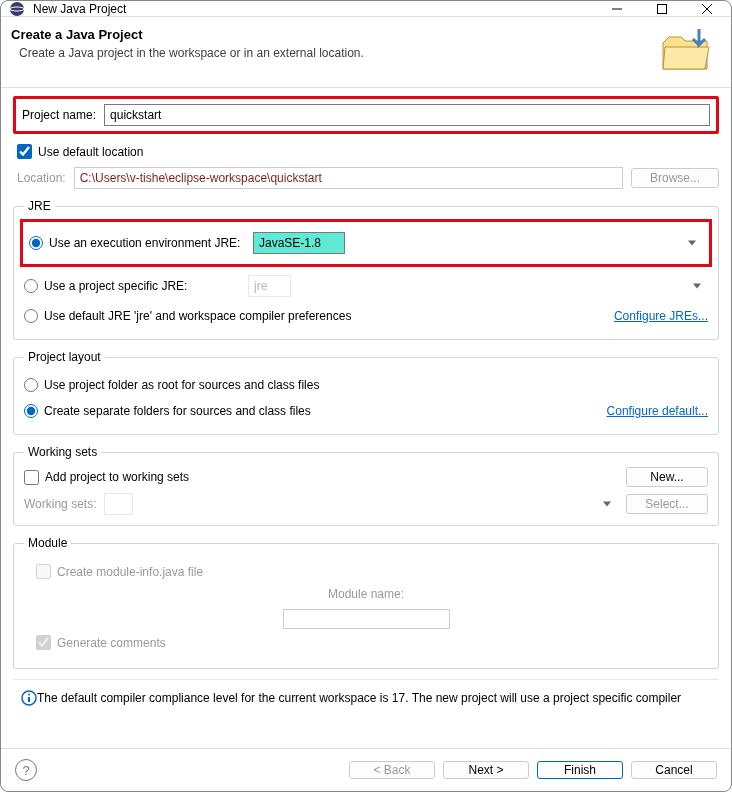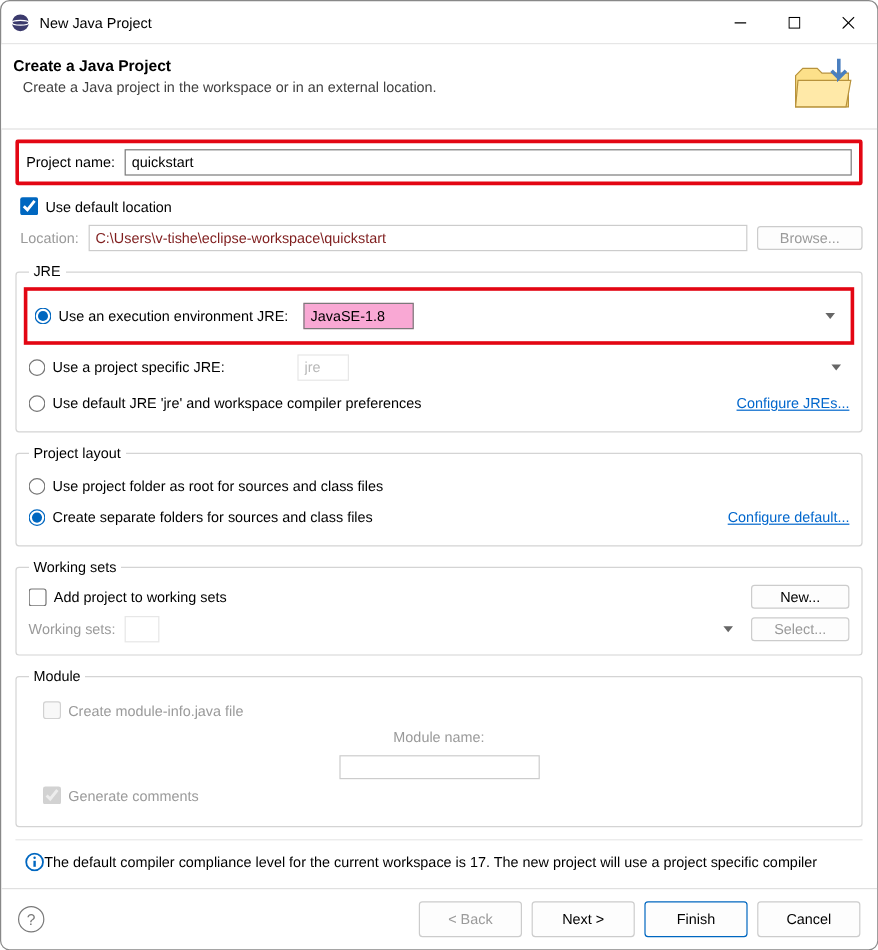--- a/index.html
+++ b/index.html
@@ -10,21 +10,21 @@
       color: #000;
       width: 732px;
       height: 792px;
       overflow: hidden;
       border: 1px solid #888;
       border-radius: 8px;
       display: flex;
       flex-direction: column;
     }
     .titlebar {
-      height: 36px;
+      height: 16px;
       display: flex;
       align-items: center;
       padding: 0 2px 0 8px;
       border-bottom: 1px solid #e0e0e0;
     }
     .titlebar .app-icon { width: 16px; height: 16px; margin-right: 8px; }
     .titlebar .title { flex: 1; font-size: 12px; }
     .win-btn { width: 45px; height: 30px; display:flex; align-items:center; justify-content:center; }
     .header {
       background: #fff;
@@ -76,21 +76,21 @@
       padding: 8px 10px 10px 10px;
     }
     legend { font-size: 12px; padding: 0 4px; color:#000; }
     .radio-row { display:flex; align-items:center; gap:6px; margin: 6px 0; }
     input[type="radio"] { width:14px; height:14px; accent-color:#0067c0; }
     .select {
       flex:1;
       height: 22px;
       padding: 2px 22px 2px 5px;
       border:1px solid #7a7a7a;
-      background: #f9a8d4;
+      background: #5eead4;
       font: inherit;
       appearance:none;
       position: relative;
     }
     .select-wrap { position:relative; flex:1; }
     .select-wrap::after {
       content:"";
       position:absolute;
       right:7px; top:50%;
       width:0;height:0;
@@ -110,21 +110,21 @@
       margin-top: 4px;
     }
     .footer {
       border-top: 1px solid #e0e0e0;
       padding: 10px 14px;
       display:flex;
       align-items:center;
       justify-content: space-between;
     }
     .footer-right { display:flex; gap:8px; }
-    .footer .btn { min-width: 86px; height: 30px; }
+    .footer .btn { min-width: 86px; height: 18px; }
     .btn-primary { border-color: #0067c0; }
     .help-icon {
       width: 22px; height: 22px; border:1.5px solid #7a7a7a; border-radius:50%;
       display:flex; align-items:center; justify-content:center;
       color:#7a7a7a; font-size:13px; cursor:pointer;
     }
     .jre-inner-highlight {
       border: 3px solid #e30613;
       padding: 4px 6px;
       margin: -2px -4px 8px -4px;

